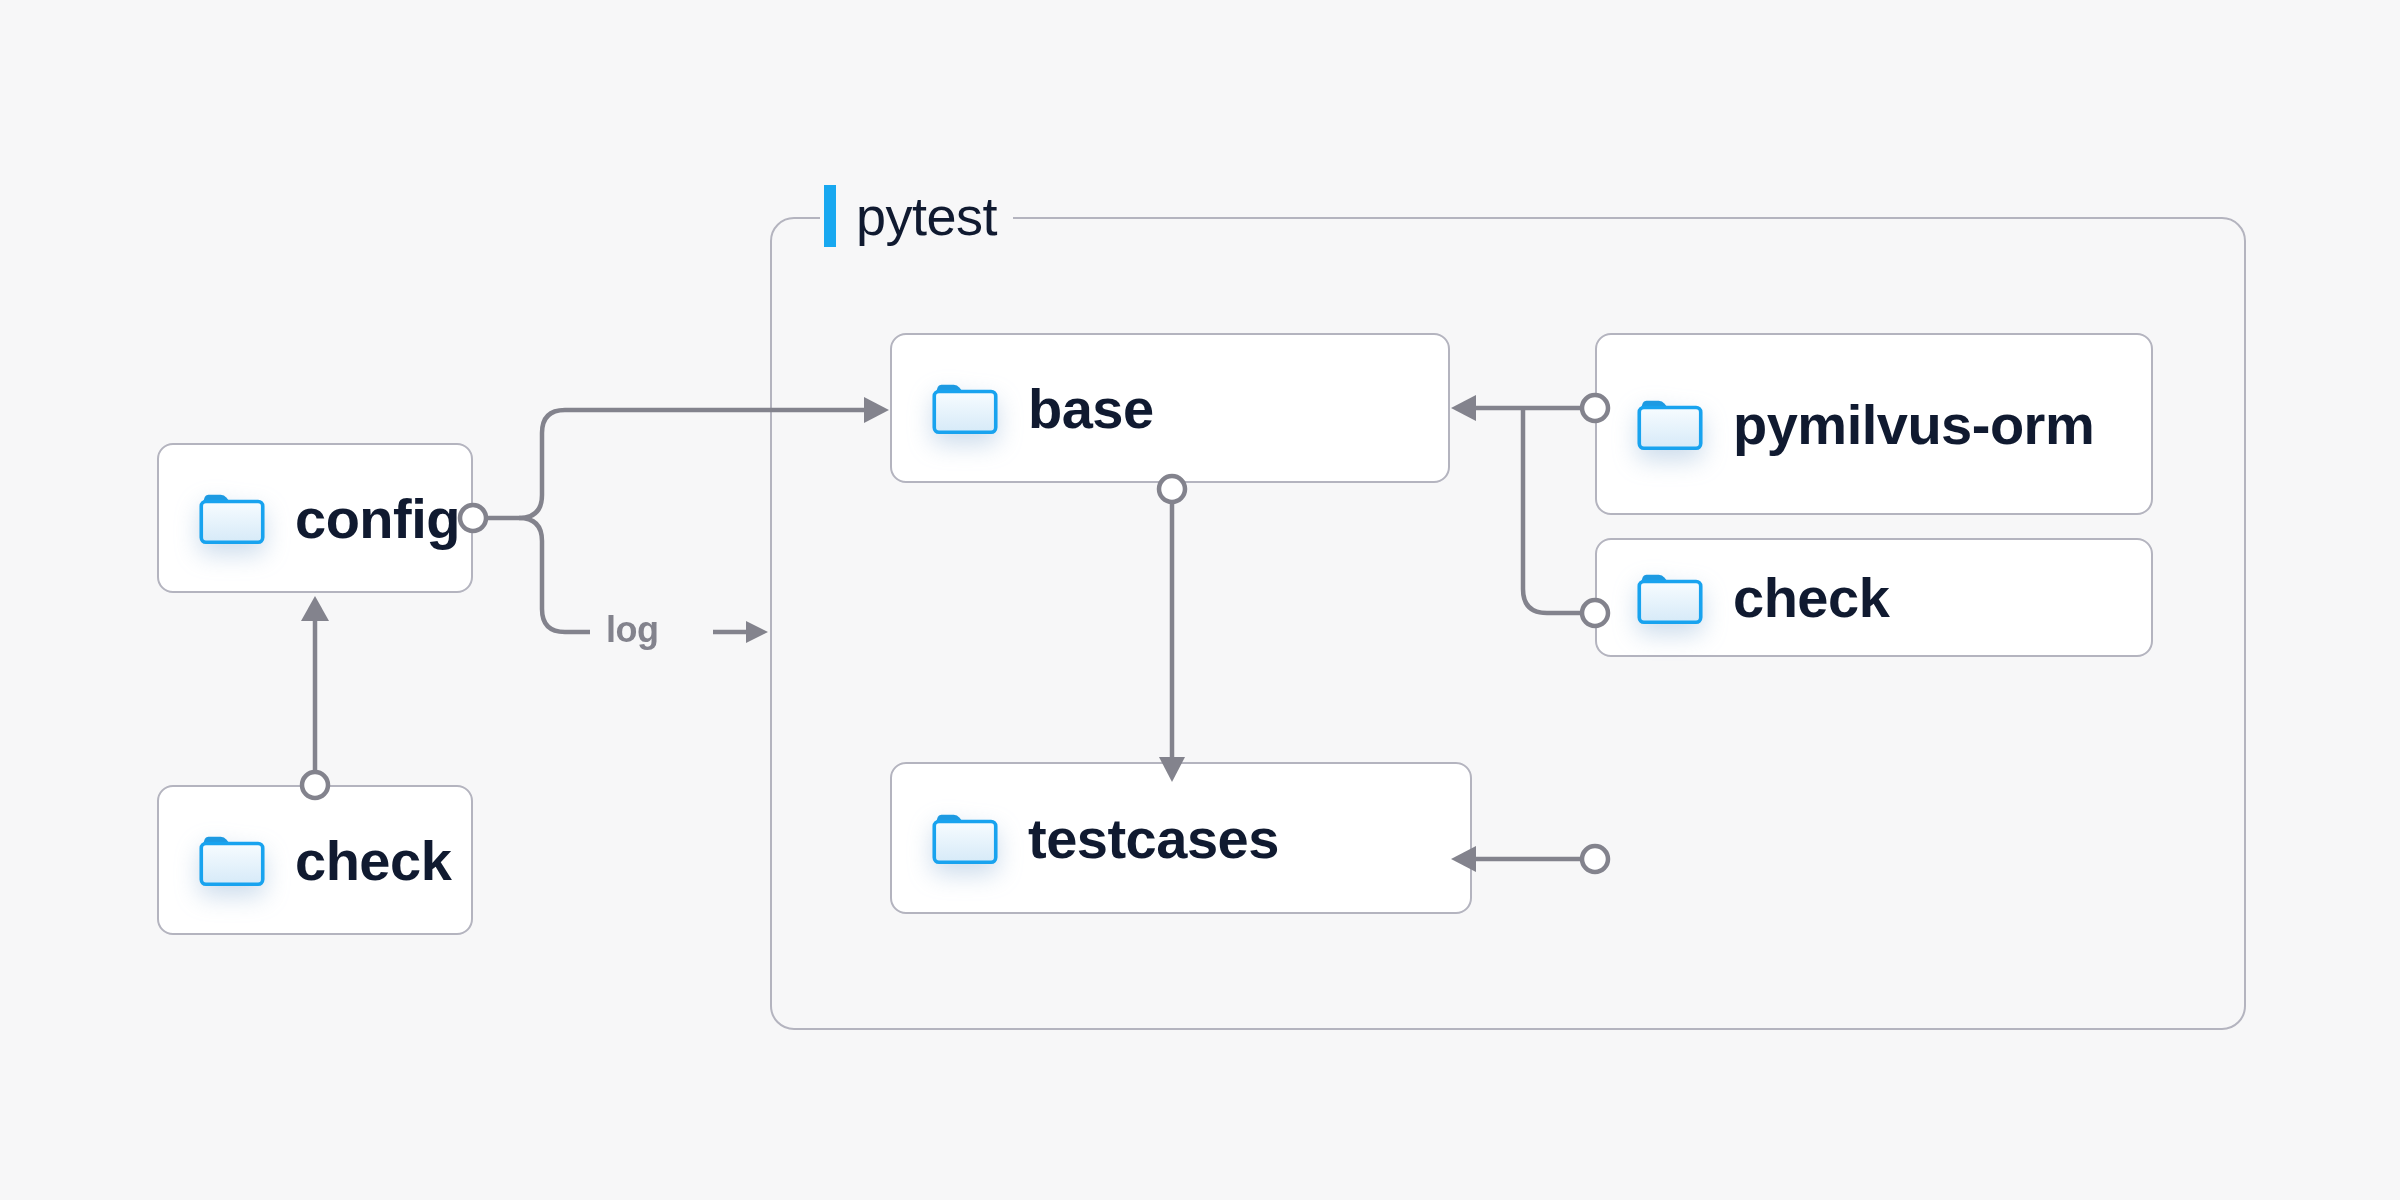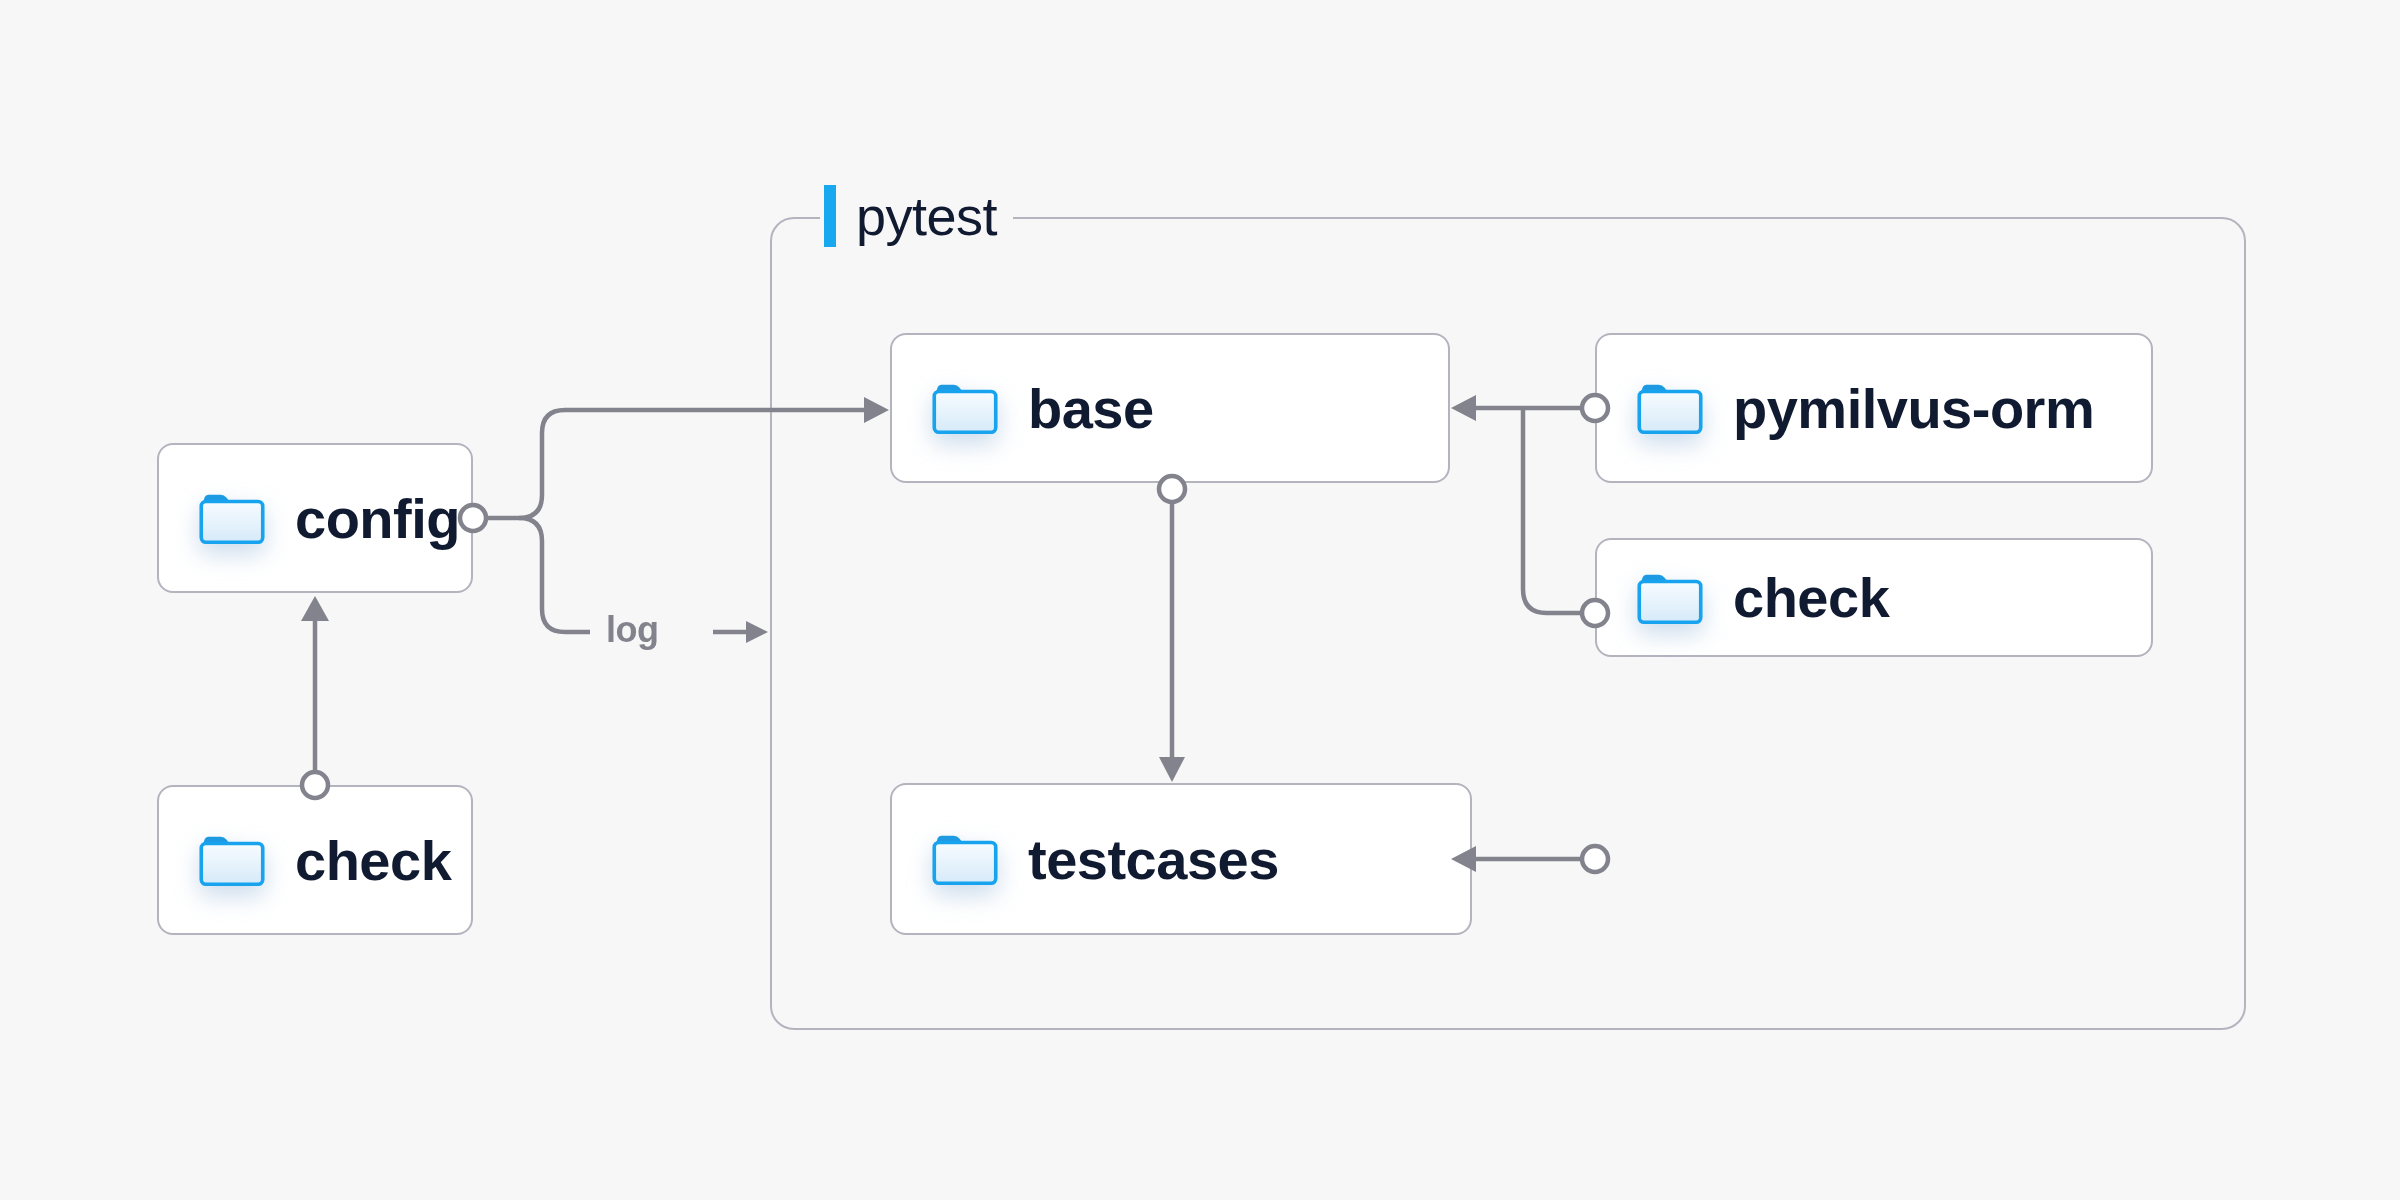--- a/index.html
+++ b/index.html
@@ -122,37 +122,37 @@
   </div>
 
   <div class="node" style="left:890px;top:333px;width:560px;height:150px">
     <svg class="folder" viewBox="0 0 64 52">
       <path class="tab" d="M4 14 Q4 3.5 9 3.5 L21 3.5 Q24.5 3.5 26.5 6 L32 13 Z"></path>
       <rect class="body" x="2.2" y="10" width="59.6" height="39.5" rx="4.5"></rect>
     </svg>
     <span class="label">base</span>
   </div>
 
-  <div class="node" style="left:1595px;top:333px;width:558px;height:150px">
+  <div class="node" style="left:1595px;top:333px;width:558px;height:182px">
     <svg class="folder" viewBox="0 0 64 52">
       <path class="tab" d="M4 14 Q4 3.5 9 3.5 L21 3.5 Q24.5 3.5 26.5 6 L32 13 Z"></path>
       <rect class="body" x="2.2" y="10" width="59.6" height="39.5" rx="4.5"></rect>
     </svg>
     <span class="label">pymilvus-orm</span>
   </div>
 
   <div class="node" style="left:1595px;top:538px;width:558px;height:119px">
     <svg class="folder" viewBox="0 0 64 52">
       <path class="tab" d="M4 14 Q4 3.5 9 3.5 L21 3.5 Q24.5 3.5 26.5 6 L32 13 Z"></path>
       <rect class="body" x="2.2" y="10" width="59.6" height="39.5" rx="4.5"></rect>
     </svg>
     <span class="label">check</span>
   </div>
 
-  <div class="node" style="left:890px;top:783px;width:582px;height:152px">
+  <div class="node" style="left:890px;top:762px;width:582px;height:152px">
     <svg class="folder" viewBox="0 0 64 52">
       <path class="tab" d="M4 14 Q4 3.5 9 3.5 L21 3.5 Q24.5 3.5 26.5 6 L32 13 Z"></path>
       <rect class="body" x="2.2" y="10" width="59.6" height="39.5" rx="4.5"></rect>
     </svg>
     <span class="label">testcases</span>
   </div>
 
 
   <div class="edge-label">log</div>
 

